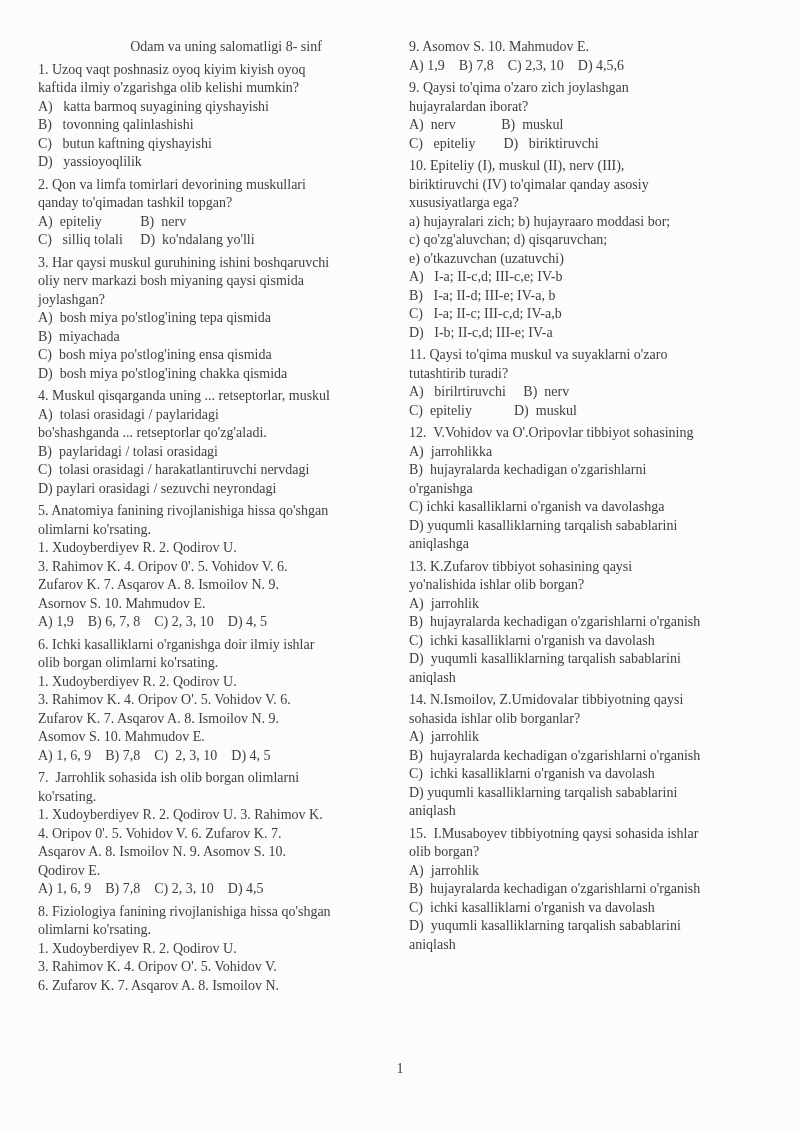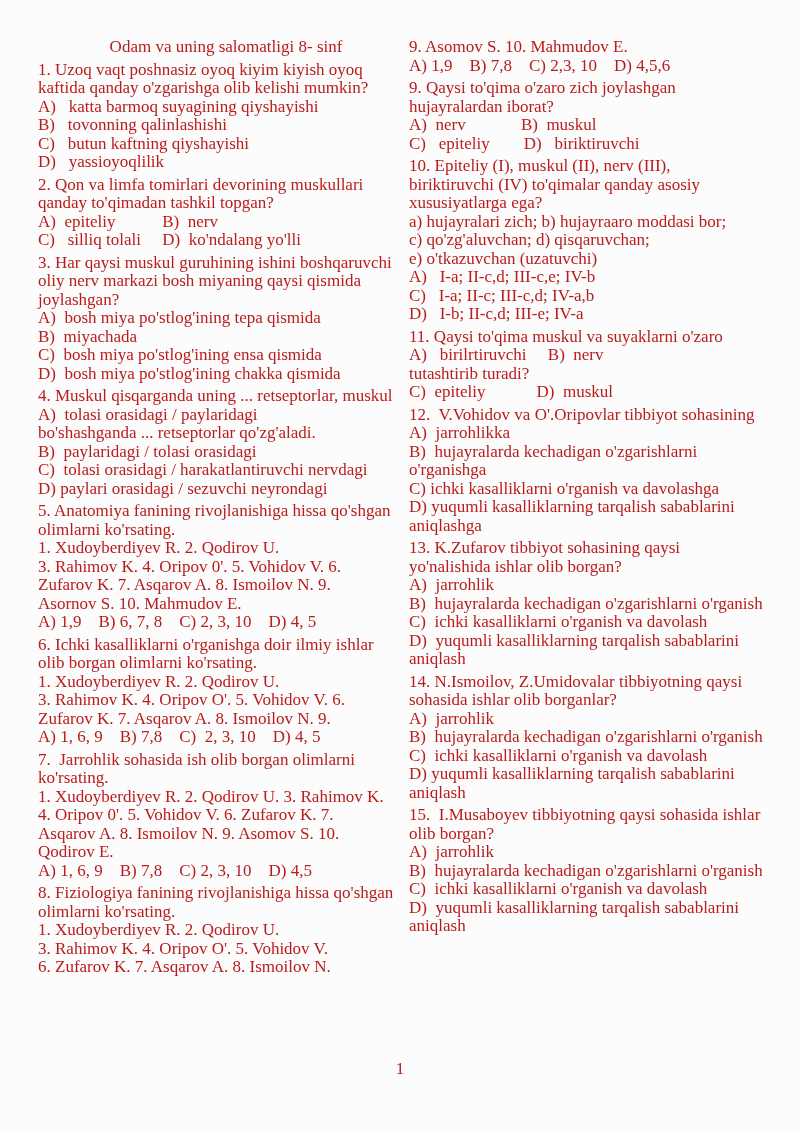--- a/index.html
+++ b/index.html
@@ -6,23 +6,23 @@
     margin: 0;
     padding: 0;
     background: #e8e8e8;
   }
   .page {
     position: relative;
     width: 800px;
     height: 1131px;
     margin: 0 auto;
     background: #fcfcfc;
-    color: #b91c1c;
+    color: #404040;
     font-family: "Liberation Serif", "DejaVu Serif", serif;
-    font-size: 17px;
+    font-size: 14px;
     overflow: hidden;
   }
   .col {
     position: absolute;
     top: 38px;
   }
   .col-left  { left: 38px;  width: 376px; }
   .col-right { left: 409px; width: 372px; }
   .block { margin-top: 4px; }
   .block:first-child { margin-top: 0; }
@@ -43,21 +43,21 @@
 </head>
 <body>
 
 <div class="page">
   <div class="col col-left">
       <div class="block center">
         <div class="line">Odam va uning salomatligi 8- sinf</div>
       </div>
       <div class="block">
         <div class="line">1. Uzoq vaqt poshnasiz oyoq kiyim kiyish oyoq</div>
-        <div class="line">kaftida qanday o'zgarishga olib kelishi mumkin?</div>
+        <div class="line">kaftida ilmiy o'zgarishga olib kelishi mumkin?</div>
         <div class="line">A)   katta barmoq suyagining qiyshayishi</div>
         <div class="line">B)   tovonning qalinlashishi</div>
         <div class="line">C)   butun kaftning qiyshayishi</div>
         <div class="line">D)   yassioyoqlilik</div>
       </div>
       <div class="block">
         <div class="line">2. Qon va limfa tomirlari devorining muskullari</div>
         <div class="line">qanday to'qimadan tashkil topgan?</div>
         <div class="line">A)  epiteliy           B)  nerv</div>
         <div class="line">C)   silliq tolali     D)  ko'ndalang yo'lli</div>
@@ -87,20 +87,21 @@
         <div class="line">Zufarov K. 7. Asqarov A. 8. Ismoilov N. 9.</div>
         <div class="line">Asornov S. 10. Mahmudov E.</div>
         <div class="line">A) 1,9    B) 6, 7, 8    C) 2, 3, 10    D) 4, 5</div>
       </div>
       <div class="block">
         <div class="line">6. Ichki kasalliklarni o'rganishga doir ilmiy ishlar</div>
         <div class="line">olib borgan olimlarni ko'rsating.</div>
         <div class="line">1. Xudoyberdiyev R. 2. Qodirov U.</div>
         <div class="line">3. Rahimov K. 4. Oripov O'. 5. Vohidov V. 6.</div>
         <div class="line">Zufarov K. 7. Asqarov A. 8. Ismoilov N. 9.</div>
+        <div class="line">Asomov S. 10. Mahmudov E.</div>
         <div class="line">A) 1, 6, 9    B) 7,8    C)  2, 3, 10    D) 4, 5</div>
       </div>
       <div class="block">
         <div class="line">7.  Jarrohlik sohasida ish olib borgan olimlarni</div>
         <div class="line">ko'rsating.</div>
         <div class="line">1. Xudoyberdiyev R. 2. Qodirov U. 3. Rahimov K.</div>
         <div class="line">4. Oripov 0'. 5. Vohidov V. 6. Zufarov K. 7.</div>
         <div class="line">Asqarov A. 8. Ismoilov N. 9. Asomov S. 10.</div>
         <div class="line">Qodirov E.</div>
         <div class="line">A) 1, 6, 9    B) 7,8    C) 2, 3, 10    D) 4,5</div>
@@ -125,27 +126,28 @@
         <div class="line">C)   epiteliy        D)   biriktiruvchi</div>
       </div>
       <div class="block">
         <div class="line">10. Epiteliy (I), muskul (II), nerv (III),</div>
         <div class="line">biriktiruvchi (IV) to'qimalar qanday asosiy</div>
         <div class="line">xususiyatlarga ega?</div>
         <div class="line">a) hujayralari zich; b) hujayraaro moddasi bor;</div>
         <div class="line">c) qo'zg'aluvchan; d) qisqaruvchan;</div>
         <div class="line">e) o'tkazuvchan (uzatuvchi)</div>
         <div class="line">A)   I-a; II-c,d; III-c,e; IV-b</div>
+        <div class="line">B)   I-a; II-d; III-e; IV-a, b</div>
         <div class="line">C)   I-a; II-c; III-c,d; IV-a,b</div>
         <div class="line">D)   I-b; II-c,d; III-e; IV-a</div>
       </div>
       <div class="block">
         <div class="line">11. Qaysi to'qima muskul va suyaklarni o'zaro</div>
+        <div class="line">tutashtirib turadi?</div>
         <div class="line">A)   birilrtiruvchi     B)  nerv</div>
-        <div class="line">tutashtirib turadi?</div>
         <div class="line">C)  epiteliy            D)  muskul</div>
       </div>
       <div class="block">
         <div class="line">12.  V.Vohidov va O'.Oripovlar tibbiyot sohasining</div>
         <div class="line">A)  jarrohlikka</div>
         <div class="line">B)  hujayralarda kechadigan o'zgarishlarni</div>
         <div class="line">o'rganishga</div>
         <div class="line">C) ichki kasalliklarni o'rganish va davolashga</div>
         <div class="line">D) yuqumli kasalliklarning tarqalish sabablarini</div>
         <div class="line">aniqlashga</div>

